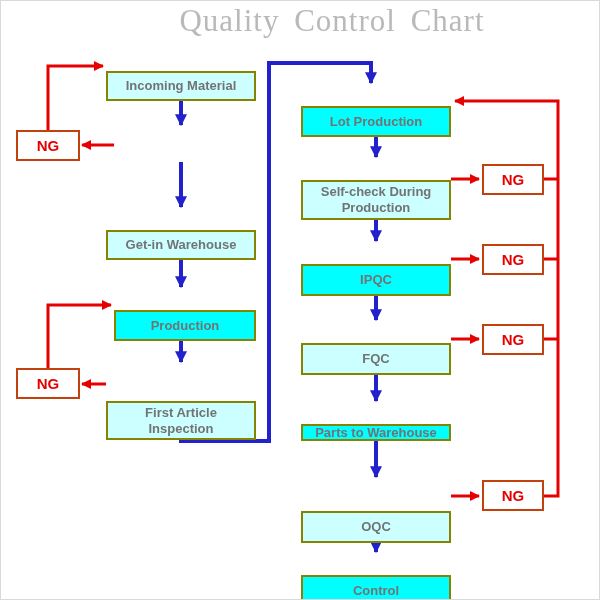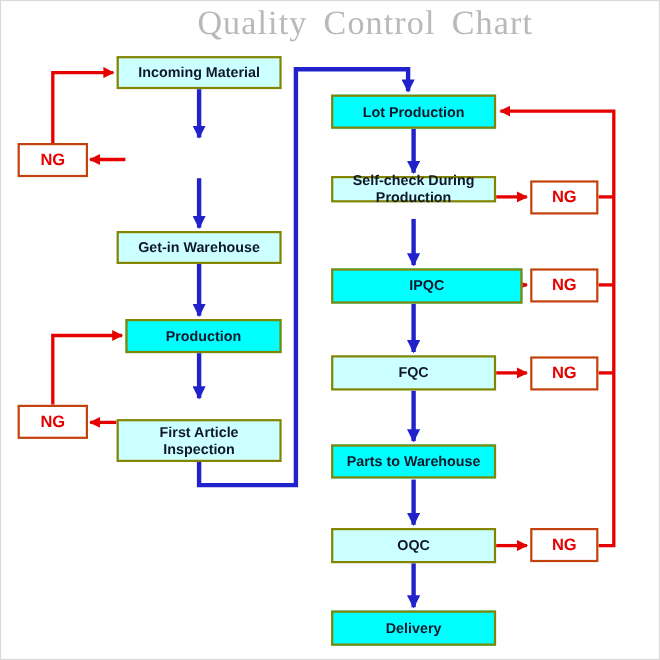--- a/index.html
+++ b/index.html
@@ -14,22 +14,23 @@
     color:var(--title-text,#b9b9b9); letter-spacing:1px; word-spacing:6px;padding-left:32px;
   }
   .arrows { position:absolute; left:0; top:0; width:600px; height:600px; }
   .flow   { stroke:var(--flow-arrow,#2222cc); stroke-width:4; fill:none; }
   .reject { stroke:var(--reject-arrow,#e60000); stroke-width:3; fill:none; }
   #mb path { fill:var(--flow-arrow,#2222cc); }
   #mr path { fill:var(--reject-arrow,#e60000); }
   .node {
     position:absolute; display:flex; align-items:center; justify-content:center;
     text-align:center; border:2px solid var(--node-border,#848400);
-    font-weight:bold; font-size:13px; color:#0f172a; line-height:1.2;
+    font-weight:bold; font-size:13px; color:#737373; line-height:1.2;
     box-sizing:border-box;
+    margin-top:20px;
   }
   .bright { background:var(--node-bright,#00ffff); }
   .light  { background:var(--node-light,#ccffff); }
   .pad    { padding:0 22px; }
   .ng {
     position:absolute; display:flex; align-items:center; justify-content:center;
     border:2px solid #c2410c; background:#ffffff;
     color:var(--ng-text,#e60000); font-weight:bold; font-size:15px;
     box-sizing:border-box;
   }
@@ -86,37 +87,37 @@
   <div class="node bright" style="left:113px;top:289px;width:142px;height:31px;text-align:right;">
     <span>Production</span>
   </div>
   <div class="node light pad" style="left:105px;top:380px;width:150px;height:39px;">
     <span>First Article Inspection</span>
   </div>
 
   <div class="node bright" style="left:300px;top:85px;width:150px;height:31px;">
     <span>Lot Production</span>
   </div>
-  <div class="node light" style="left:300px;top:159px;width:150px;height:24px;">
+  <div class="node light" style="left:300px;top:159px;width:150px;height:40px;">
     <span>Self-check During Production</span>
   </div>
-  <div class="node bright" style="left:300px;top:243px;width:174px;height:32px;">
+  <div class="node bright" style="left:300px;top:243px;width:150px;height:32px;">
     <span>IPQC</span>
   </div>
   <div class="node light" style="left:300px;top:322px;width:150px;height:32px;">
     <span>FQC</span>
   </div>
-  <div class="node bright" style="left:300px;top:403px;width:150px;height:31px;">
+  <div class="node bright" style="left:300px;top:403px;width:150px;height:17px;">
     <span>Parts to Warehouse</span>
   </div>
-  <div class="node light" style="left:300px;top:479px;width:150px;height:32px;">
+  <div class="node light" style="left:300px;top:490px;width:150px;height:32px;">
     <span>OQC</span>
   </div>
   <div class="node bright" style="left:300px;top:554px;width:150px;height:32px;">
-    <span>Delivery</span>
+    <span>Control</span>
   </div>
 
   <div class="ng" style="left:15px;top:129px;width:64px;height:31px;">
     <span>NG</span>
   </div>
   <div class="ng" style="left:15px;top:367px;width:64px;height:31px;">
     <span>NG</span>
   </div>
   <div class="ng" style="left:481px;top:163px;width:62px;height:31px;">
     <span>NG</span>

